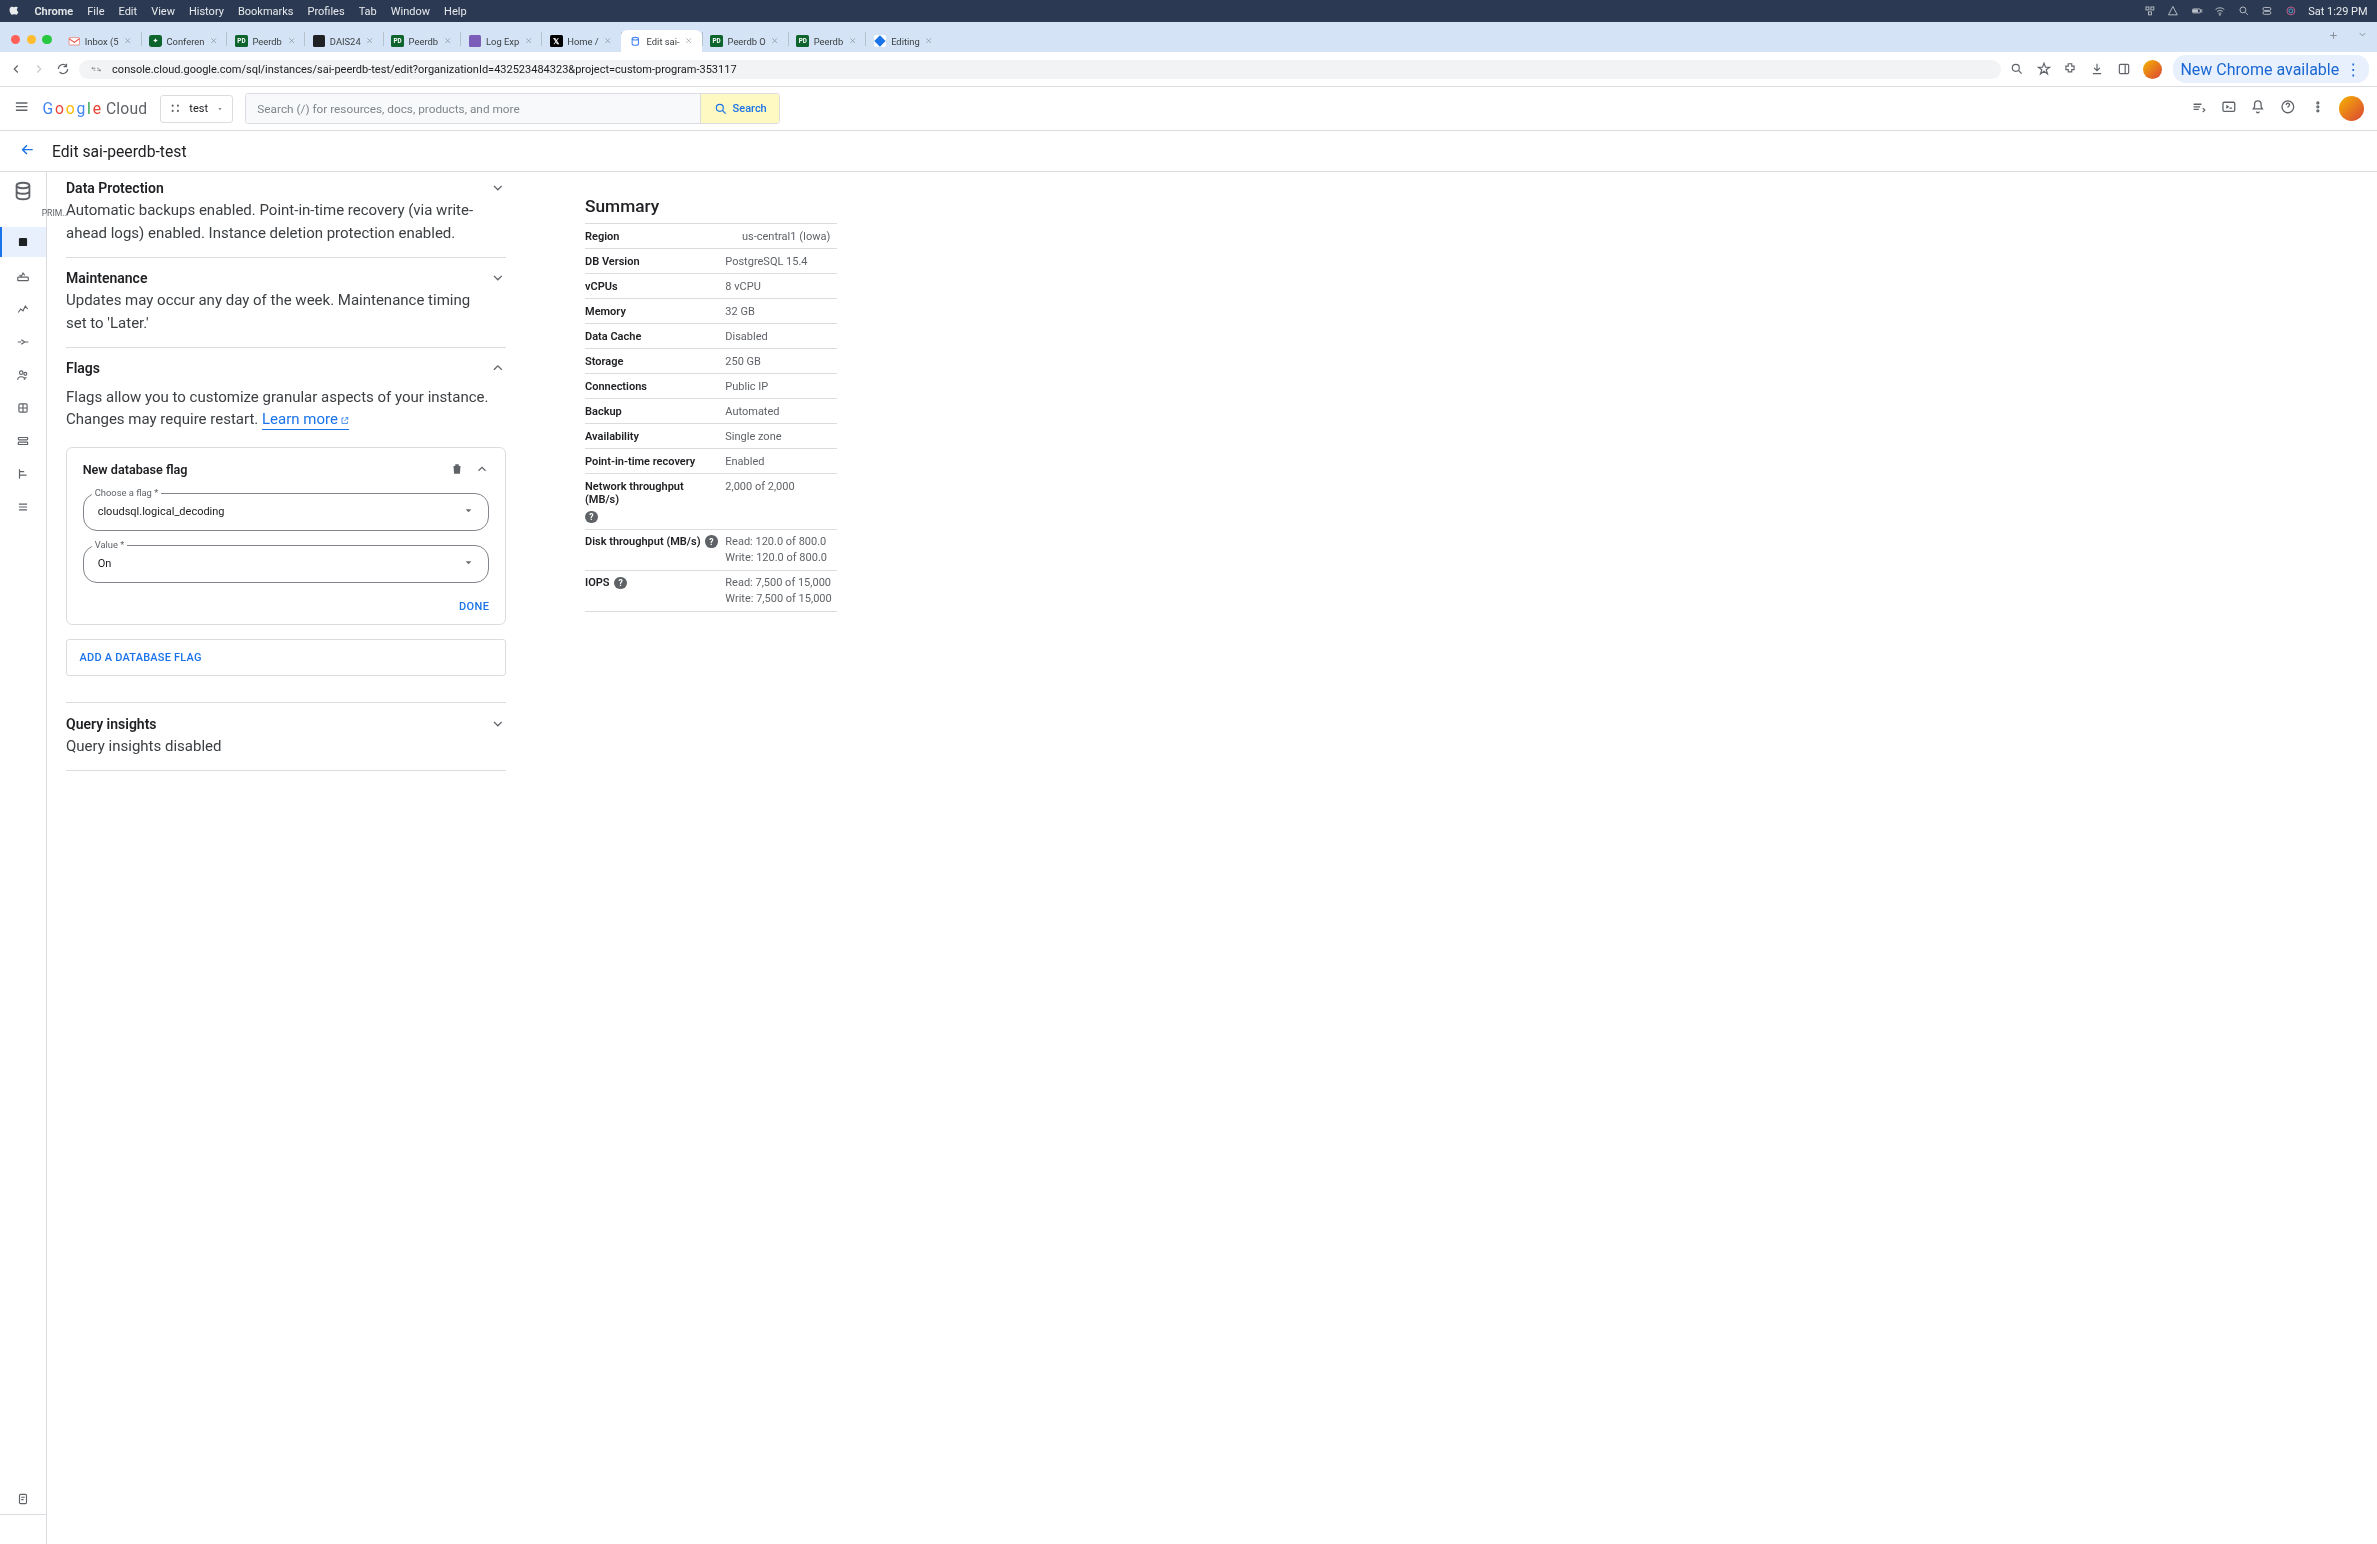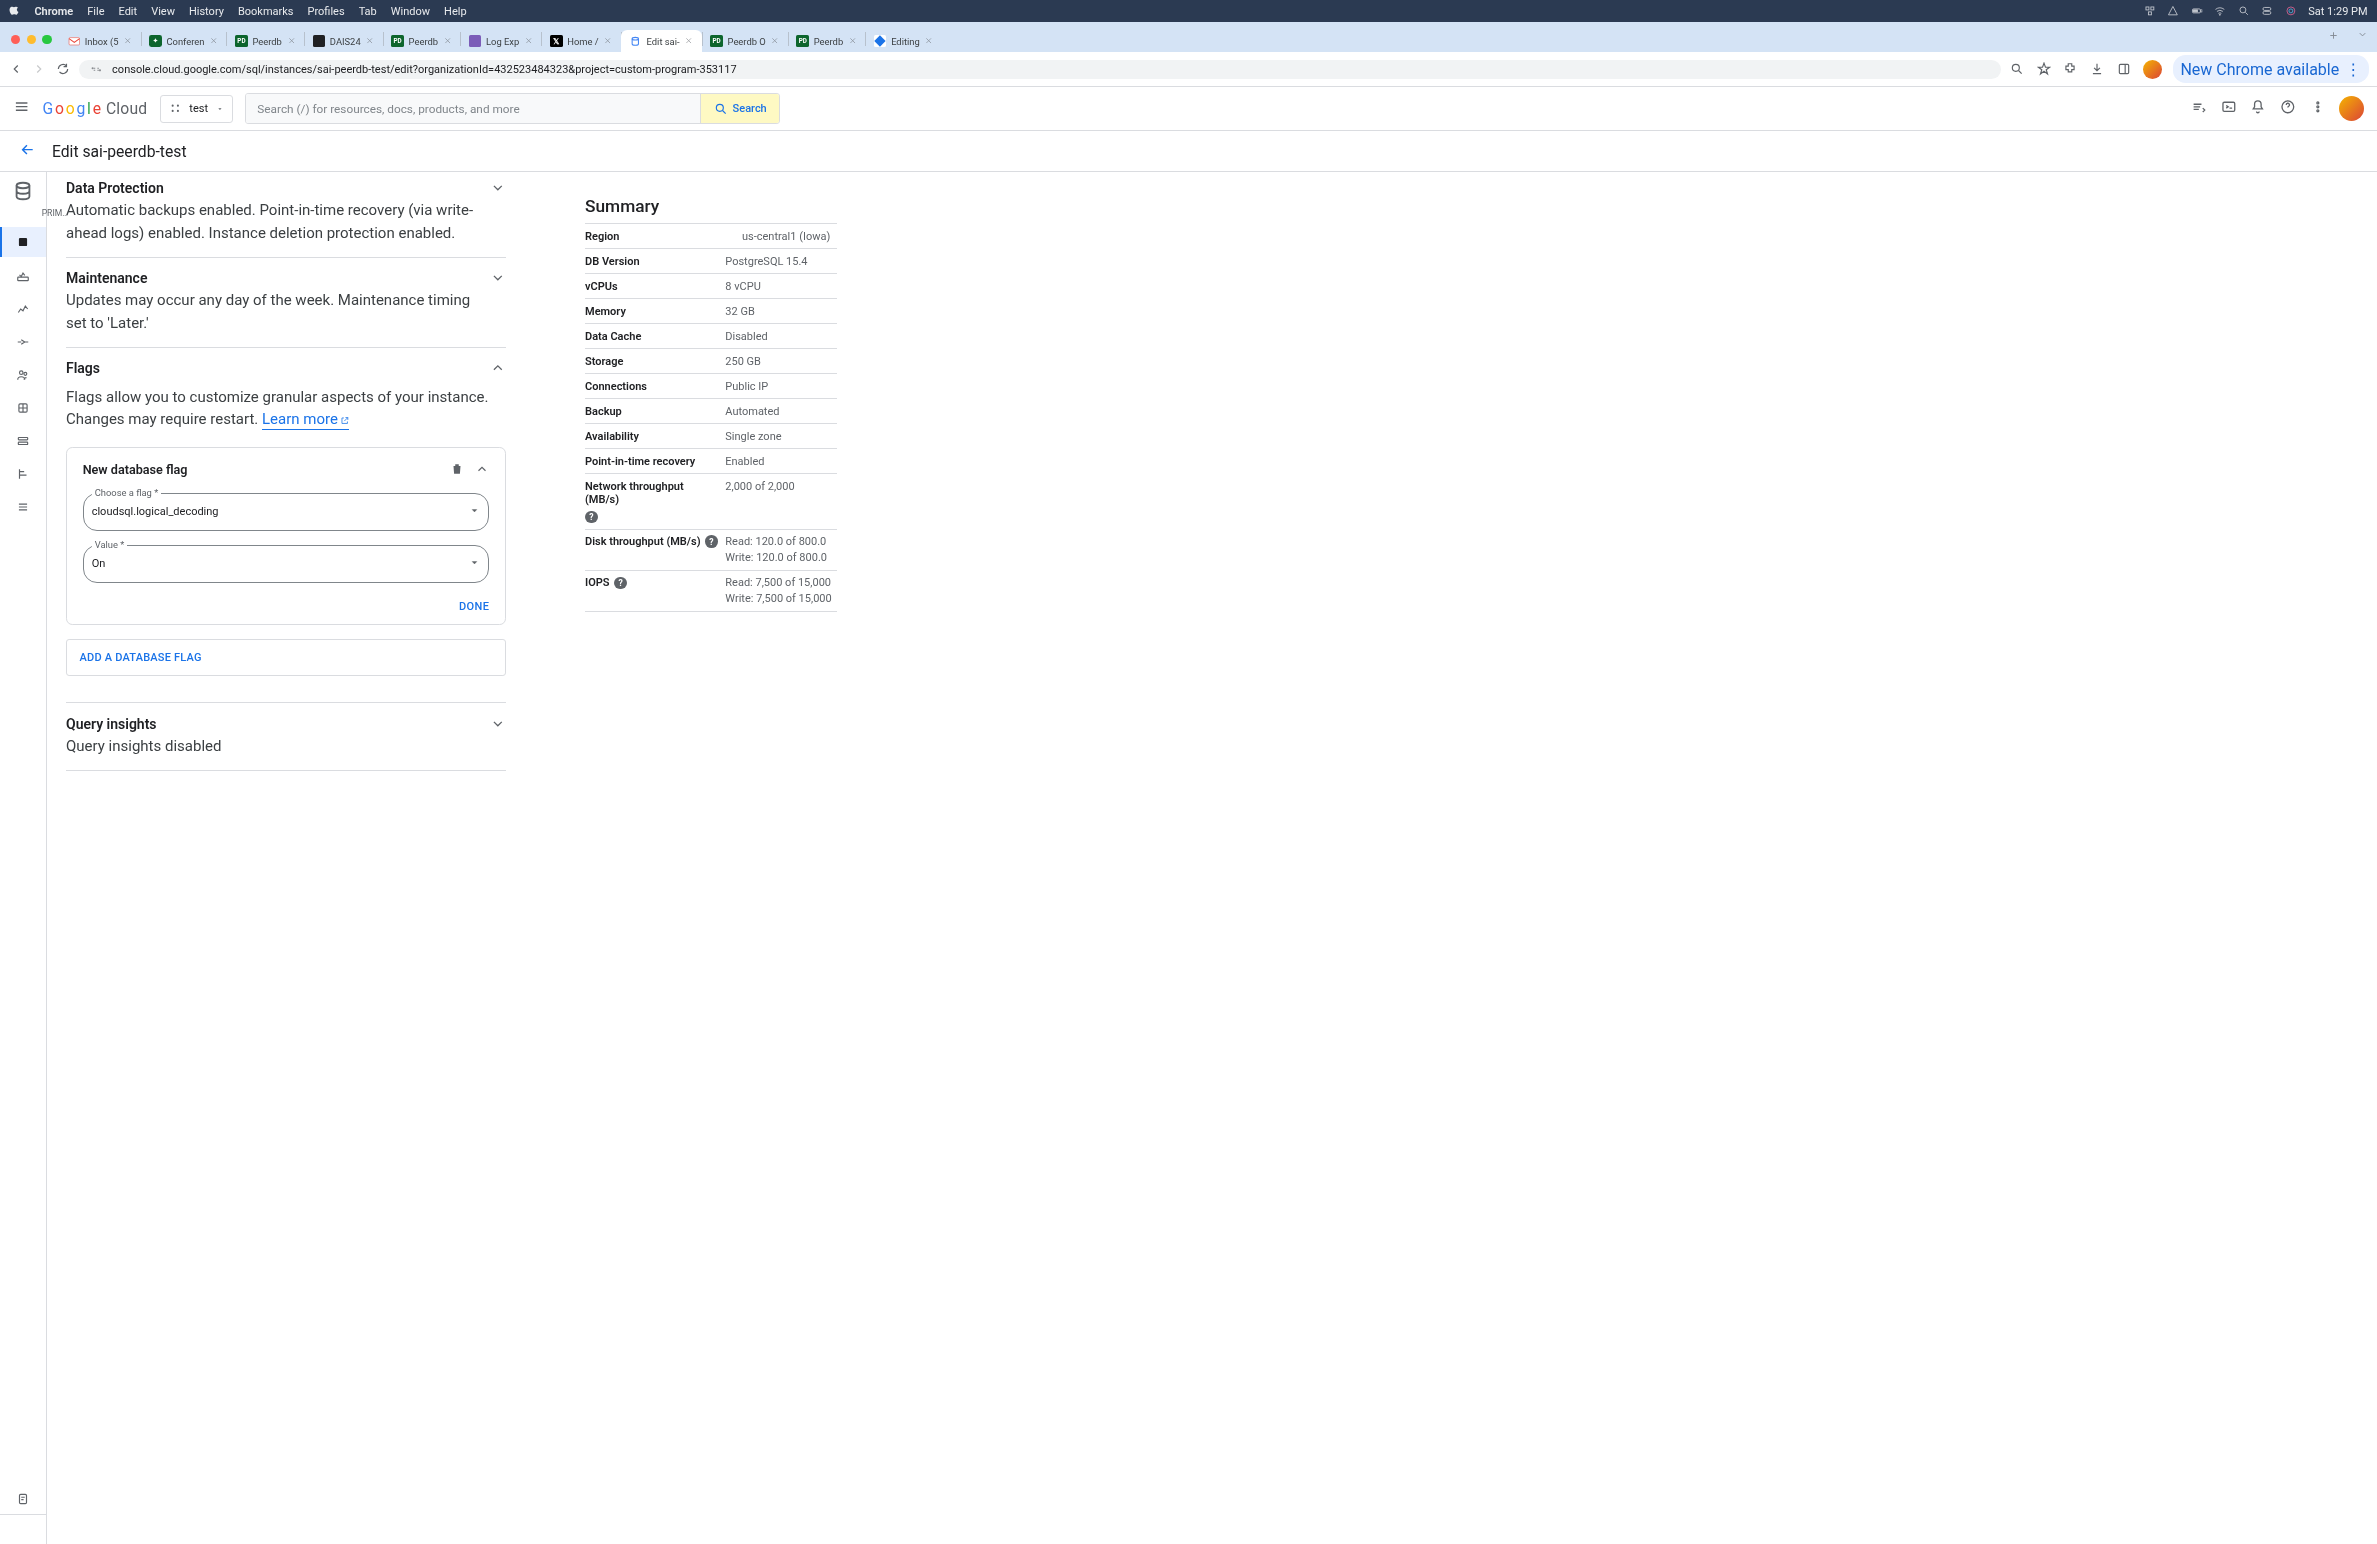--- a/index.html
+++ b/index.html
@@ -102,21 +102,21 @@
   .ext-icon{width:9.4px;height:9.4px;stroke:var(--blue);fill:none;stroke-width:2;display:inline-block;vertical-align:-0.8px;margin-left:1.6px;}
 
   
   .card{border:0.8px solid var(--border);border-radius:6.3px;padding:14px 15.7px 11px;margin-top:15.7px;}
   .card-head{display:flex;align-items:flex-start;justify-content:space-between;margin-bottom:14px;}
   .card-head h3{margin:0;font-size:12.6px;font-weight:600;}
   .card-actions{display:flex;gap:11px;align-items:center;}
   .card-actions svg{width:14px;height:14px;stroke:#5f6368;fill:#5f6368;stroke-width:0;}
   .card-actions .chev svg{fill:none;stroke-width:2;}
 
-  .field{border:0.8px solid #80868b;border-radius:14px;position:relative;margin-bottom:14px;height:38px;display:flex;align-items:center;padding:0 8px;}
+  .field{border:0.8px solid #80868b;border-radius:14px;position:relative;margin-bottom:14px;height:38px;display:flex;align-items:center;padding:0 14px;}
   .field .floating-label{position:absolute;top:-6.3px;left:7.9px;background:#fff;padding:0 3.1px;font-size:9.4px;color:var(--grey-text);}
   .field .value{flex:1;font-size:11px;color:#202124;}
   .field .dd svg{width:11px;height:11px;stroke:#5f6368;fill:#5f6368;}
   .done-row{display:flex;justify-content:flex-end;padding-top:3.1px;}
   .done-btn{color:var(--blue);font-weight:500;font-size:11px;letter-spacing:0.4px;}
 
   .outlined-btn{border:0.8px solid var(--border);border-radius:3.1px;padding:11px 12.6px;color:var(--blue);font-weight:500;font-size:11px;letter-spacing:0.2px;margin-top:14px;display:inline-flex;width:100%;}
 
   
   .summary h2{font-size:17.3px;font-weight:500;margin:0 0 7.9px;}

